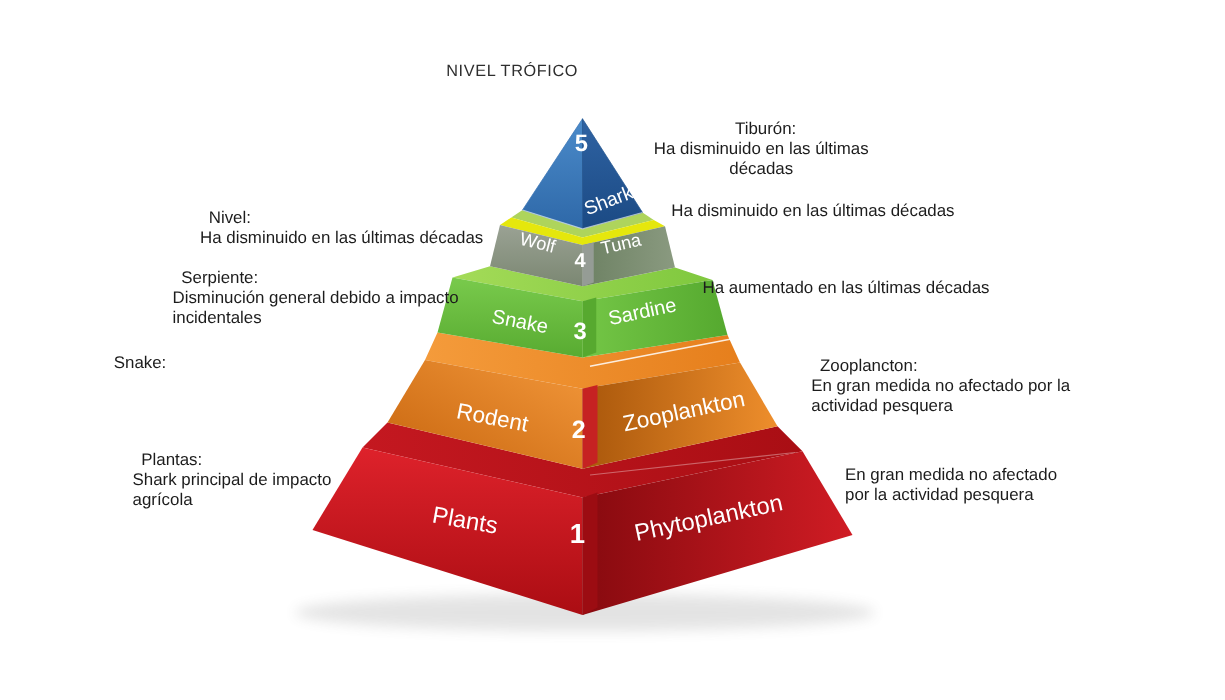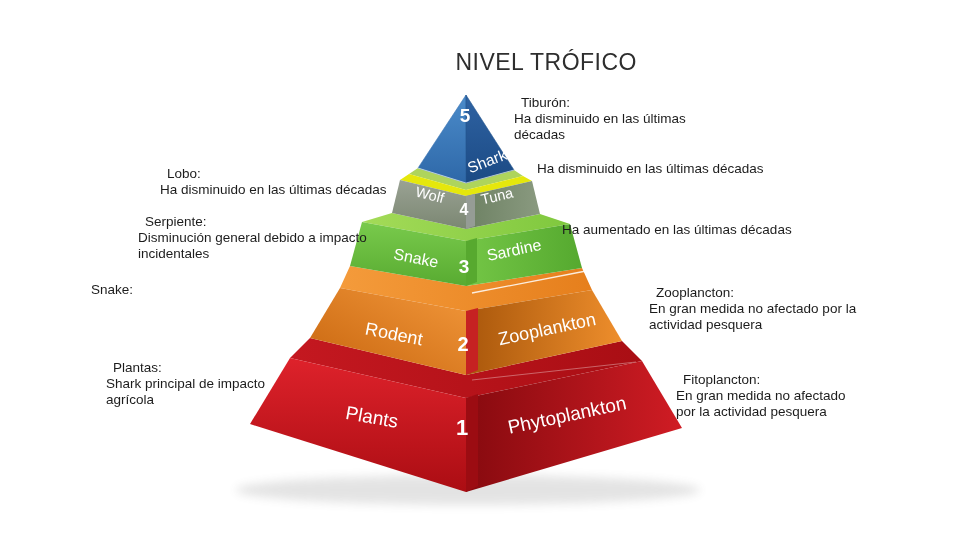--- a/index.html
+++ b/index.html
@@ -1,22 +1,22 @@
 <!DOCTYPE html>
 <html><head>
 <meta charset="utf-8">
 <style>
   html,body{margin:0;padding:0;background:#fff;}
   .stage{
     position:relative;width:980px;height:560px;background:#ffffff;overflow:hidden;
     font-family:"Liberation Sans","DejaVu Sans",sans-serif;
   }
   .page-title{
-    position:absolute;left:357px;top:49px;width:280px;text-align:right;
-    font-size:23px;color:#2e2e2e;letter-spacing:.5px;
+    position:absolute;left:357px;top:49px;width:280px;text-align:left;
+    font-size:13px;color:#2e2e2e;letter-spacing:.5px;
   }
   .pyramid-svg{position:absolute;left:0;top:0;}
   .ann{position:absolute;font-size:13.5px;line-height:16px;color:#1c1c1c;}
   .ann-name{padding-left:7px;}
   .face-label{fill:#ffffff;font-family:"Liberation Sans","DejaVu Sans",sans-serif;}
   .level-number{fill:#ffffff;font-family:"Liberation Sans","DejaVu Sans",sans-serif;font-weight:bold;}
 </style>
 </head>
 <body>
 
@@ -131,47 +131,46 @@
     <text class="face-label" font-size="15.5" text-anchor="middle" dominant-baseline="central" transform="translate(487,161) rotate(-21)">Shark</text>
 
     <text class="level-number" font-size="22" text-anchor="middle" dominant-baseline="central" x="462" y="427">1</text>
     <text class="level-number" font-size="20" text-anchor="middle" dominant-baseline="central" x="463" y="344">2</text>
     <text class="level-number" font-size="19" text-anchor="middle" dominant-baseline="central" x="464" y="266">3</text>
     <text class="level-number" font-size="16" text-anchor="middle" dominant-baseline="central" x="464" y="209">4</text>
     <text class="level-number" font-size="19" fill="#17406e" text-anchor="middle" dominant-baseline="central" x="465" y="115">5</text>
   </svg>
 
   <div class="ann" style="left:160px;top:166px;width:250px;">
-    <div class="ann-name">Lobo:</div>
+    <div class="ann-name">Nivel:</div>
     <div class="ann-desc">Ha disminuido en las últimas décadas</div>
   </div>
   <div class="ann" style="left:138px;top:214px;width:245px;">
     <div class="ann-name">Serpiente:</div>
     <div class="ann-desc">Disminución general debido a impacto incidentales</div>
   </div>
   <div class="ann" style="left:84px;top:282px;width:232px;">
     <div class="ann-name">Snake:</div>
   </div>
   <div class="ann" style="left:106px;top:360px;width:170px;">
     <div class="ann-name">Plantas:</div>
     <div class="ann-desc">Shark principal de impacto agrícola</div>
   </div>
 
-  <div class="ann" style="left:514px;top:95px;width:190px;">
+  <div class="ann" style="left:514px;top:95px;width:190px;text-align:center;">
     <div class="ann-name">Tiburón:</div>
     <div class="ann-desc">Ha disminuido en las últimas décadas</div>
   </div>
   <div class="ann" style="left:537px;top:161px;width:250px;">
     <div class="ann-desc">Ha disminuido en las últimas décadas</div>
   </div>
   <div class="ann" style="left:562px;top:222px;width:250px;">
     <div class="ann-desc">Ha aumentado en las últimas décadas</div>
   </div>
   <div class="ann" style="left:617px;top:285px;width:228px;margin-left:32px;">
     <div class="ann-name">Zooplancton:</div>
     <div class="ann-desc">En gran medida no afectado por la actividad pesquera</div>
   </div>
   <div class="ann" style="left:676px;top:372px;width:185px;">
-    <div class="ann-name">Fitoplancton:</div>
     <div class="ann-desc">En gran medida no afectado por la actividad pesquera</div>
   </div>
 
 </div>
 
 </body></html>

